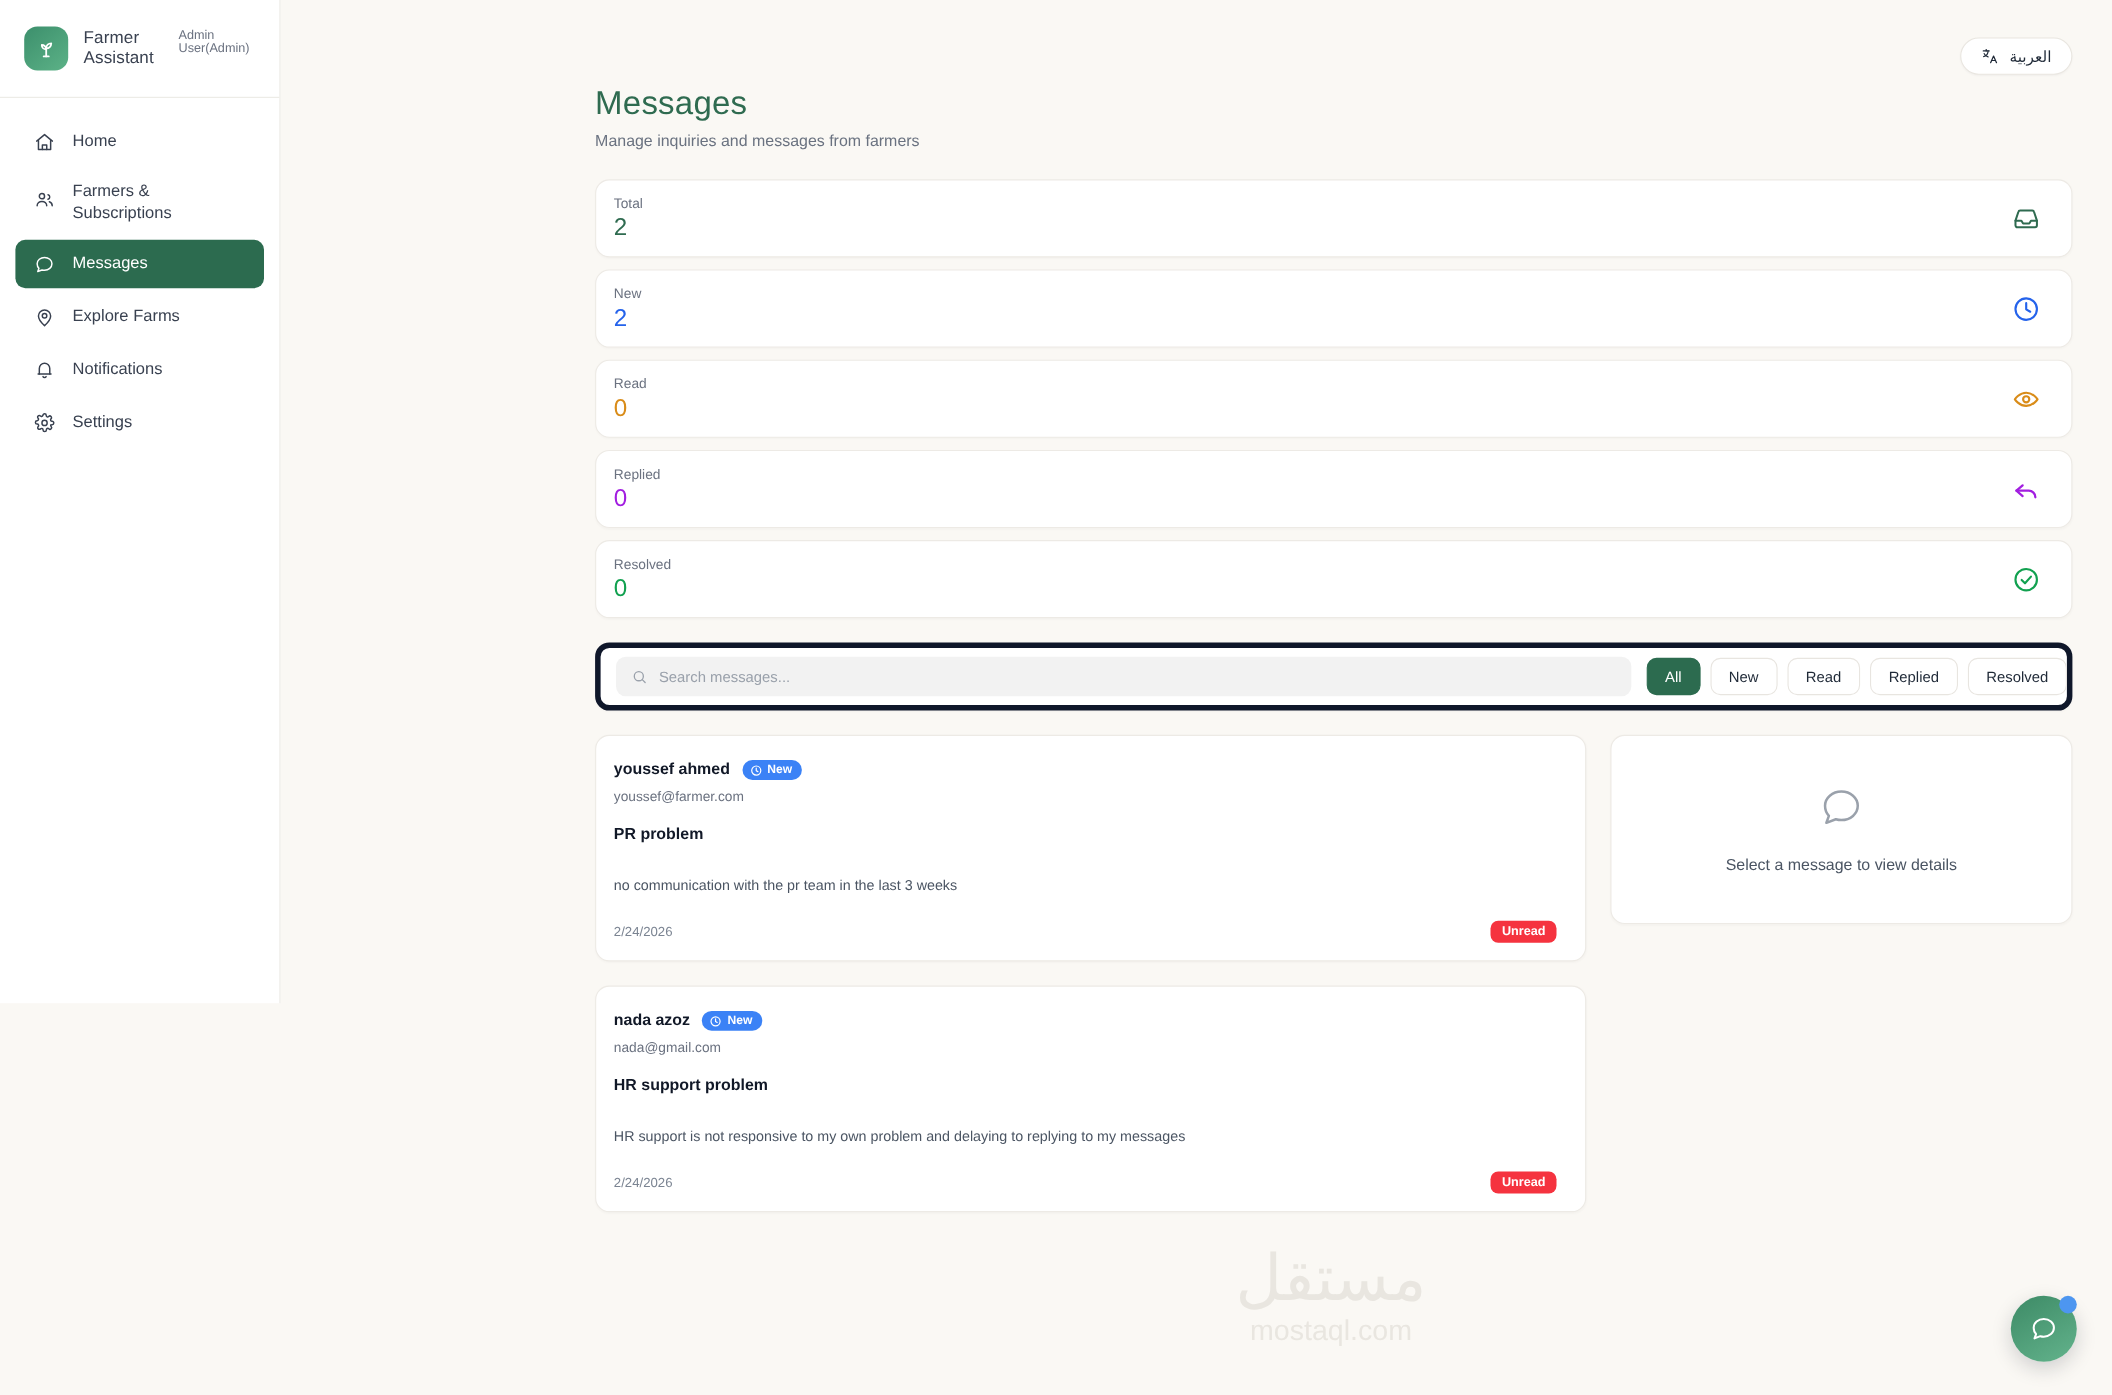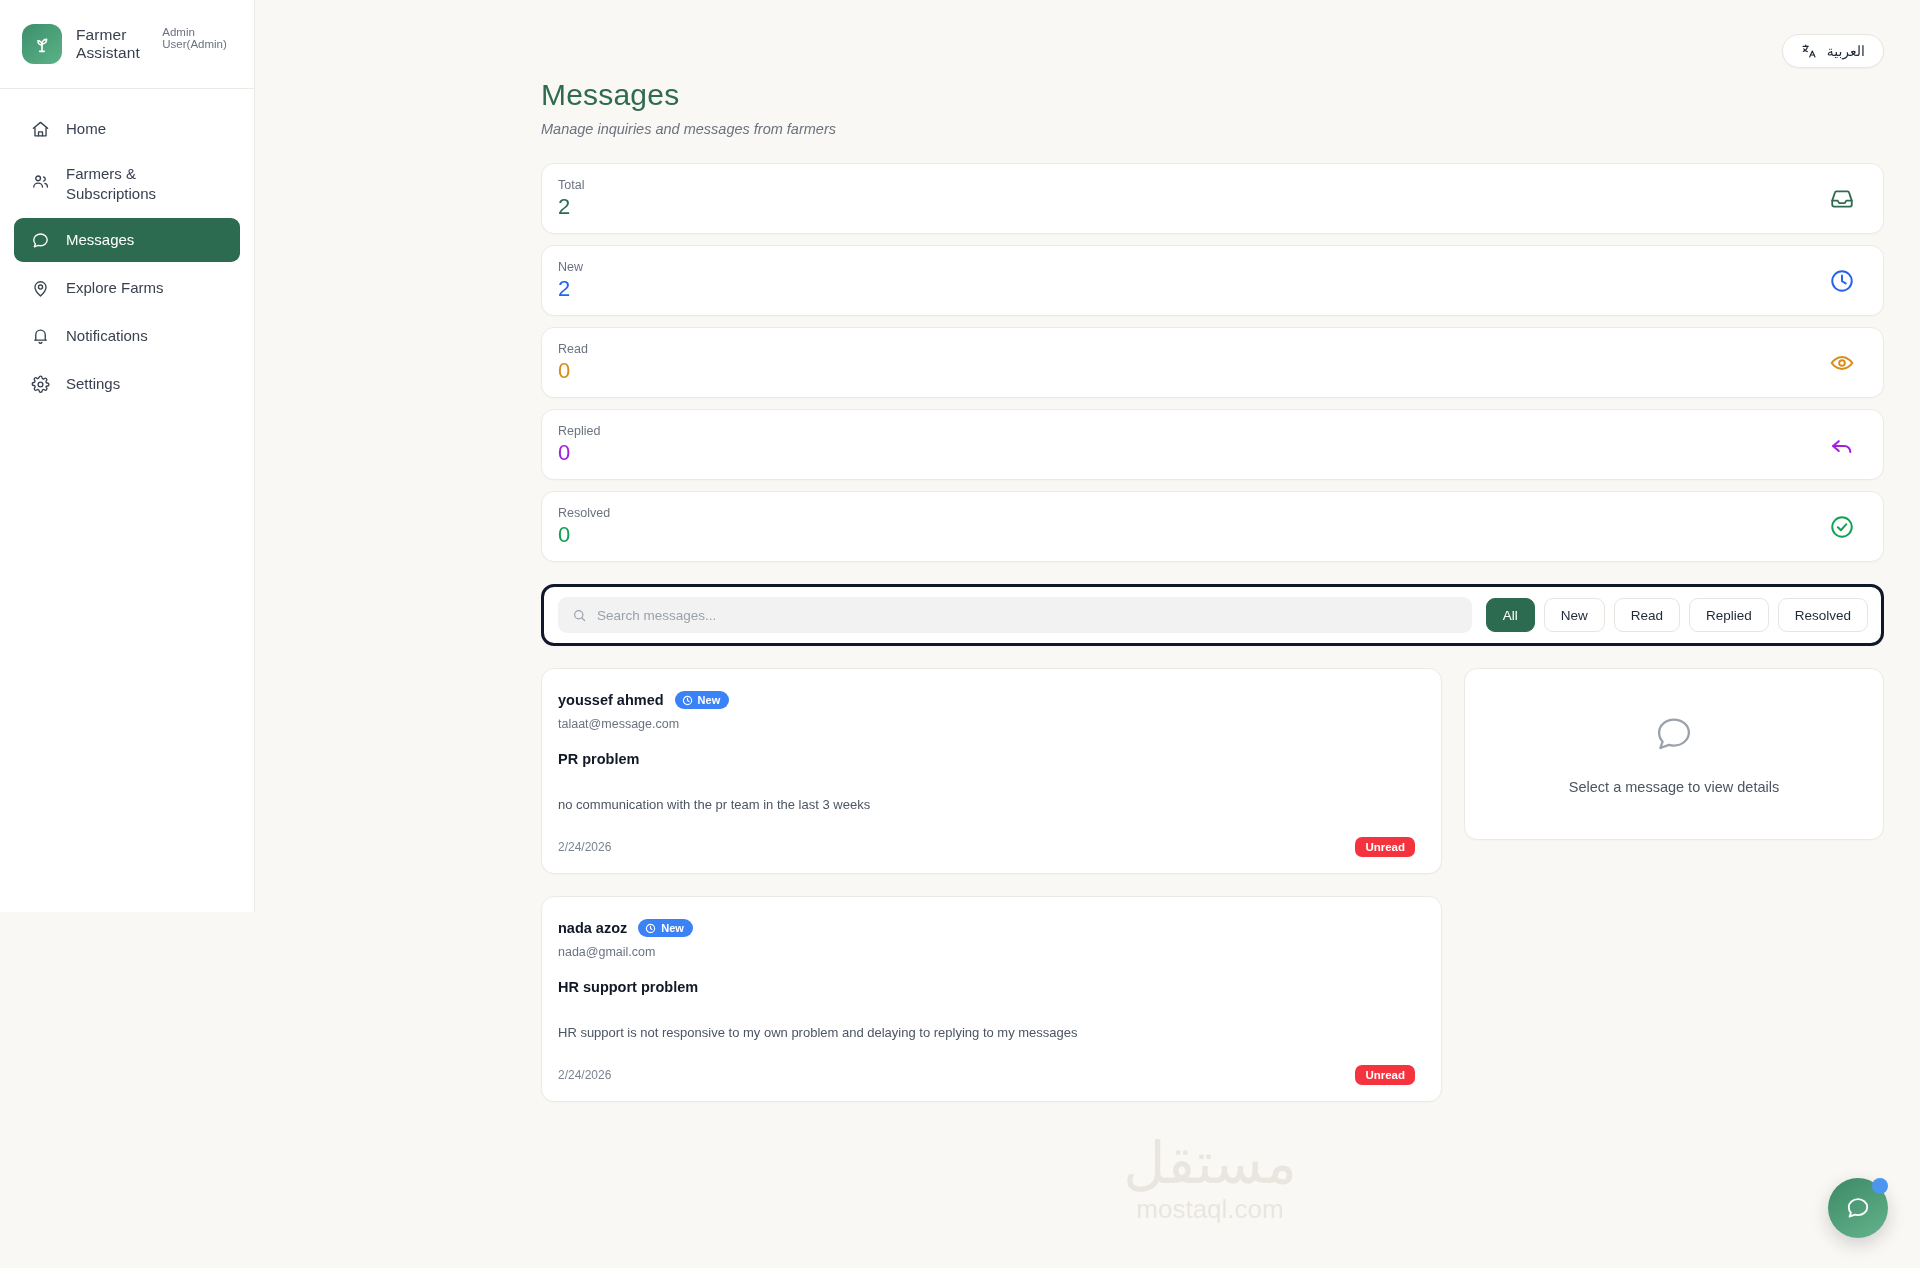--- a/index.html
+++ b/index.html
@@ -62,42 +62,42 @@
     background: #ffffff; border: 1px solid #e9e6e0;
     border-radius: 999px; padding: 8px 18px;
     font-size: 14px; color: #1f2937; cursor: pointer;
     box-shadow: 0 1px 2px rgba(16,24,40,.04);
     direction: rtl;
     margin-top: 32px;
   }
 
   .page-head { padding: 8px 0 0 286px; }
   .page-title { font-size: 30px; color: #2f6b50; font-weight: 400; letter-spacing: .2px; }
-  .page-sub { font-size: 14.5px; color: #6a7280; margin-top: 9px; font-style: italic; }
+  .page-sub { font-size: 14.5px; color: #6a7280; margin-top: 9px; }
 
   .content { padding: 26px 36px 0 286px; }
 
   
   .stats { display: flex; flex-direction: column; gap: 11px; }
   .stat-card {
     background: #ffffff; border: 1px solid #edeae5; border-radius: 13px;
     height: 71px; display: flex; align-items: center; justify-content: space-between;
     padding: 0 28px 0 16px;
     box-shadow: 0 1px 2px rgba(16,24,40,.025);
   }
   .stat-left { display: flex; flex-direction: column; gap: 2px; }
   .stat-label { font-size: 12.5px; color: #6b7280; }
   .stat-value { font-size: 22px; font-weight: 400; line-height: 1.15; }
 
   
   .toolbar {
     margin-top: 22px;
-    background: #ffffff; border: 3px solid #0f172a; border-radius: 13px;
+    background: #ffffff; border: 5px solid #0f172a; border-radius: 13px;
     height: 62px; display: flex; align-items: center; gap: 14px;
-    padding: 0 13px 0 14px;
+    padding: 0 0 0 14px;
     box-shadow: 0 1px 2px rgba(16,24,40,.025);
   }
   .search-wrap {
     flex: 1 1 auto; min-width: 0;
     background: #f2f2f2; border-radius: 9px; height: 36px;
     display: flex; align-items: center; gap: 10px; padding: 0 14px;
   }
   .search-input {
     border: 0; outline: 0; background: transparent; flex: 1 1 auto;
     font-size: 13.5px; color: #374151; font-family: inherit;
@@ -387,21 +387,21 @@
               <span class="badge-new">
                 <span style="display:flex;">
                   <svg width="11" height="11" viewBox="0 0 24 24" fill="none" stroke="#ffffff" stroke-width="2.4" stroke-linecap="round" stroke-linejoin="round">
                     <circle cx="12" cy="12" r="9"></circle>
                     <path d="M12 7v5.2l3.2 1.9"></path>
                   </svg>
                 </span>
                 <span>New</span>
               </span>
             </div>
-            <div class="msg-email">talaat@message.com</div>
+            <div class="msg-email">youssef@farmer.com</div>
             <div class="msg-subject">PR problem</div>
             <div class="msg-preview">no communication with the pr team in the last 3 weeks</div>
             <div class="msg-foot">
               <span class="msg-date">2/24/2026</span>
               <span class="badge-unread">Unread</span>
             </div>
           </article>
 
           <article class="msg-card">
             <div class="msg-top">

